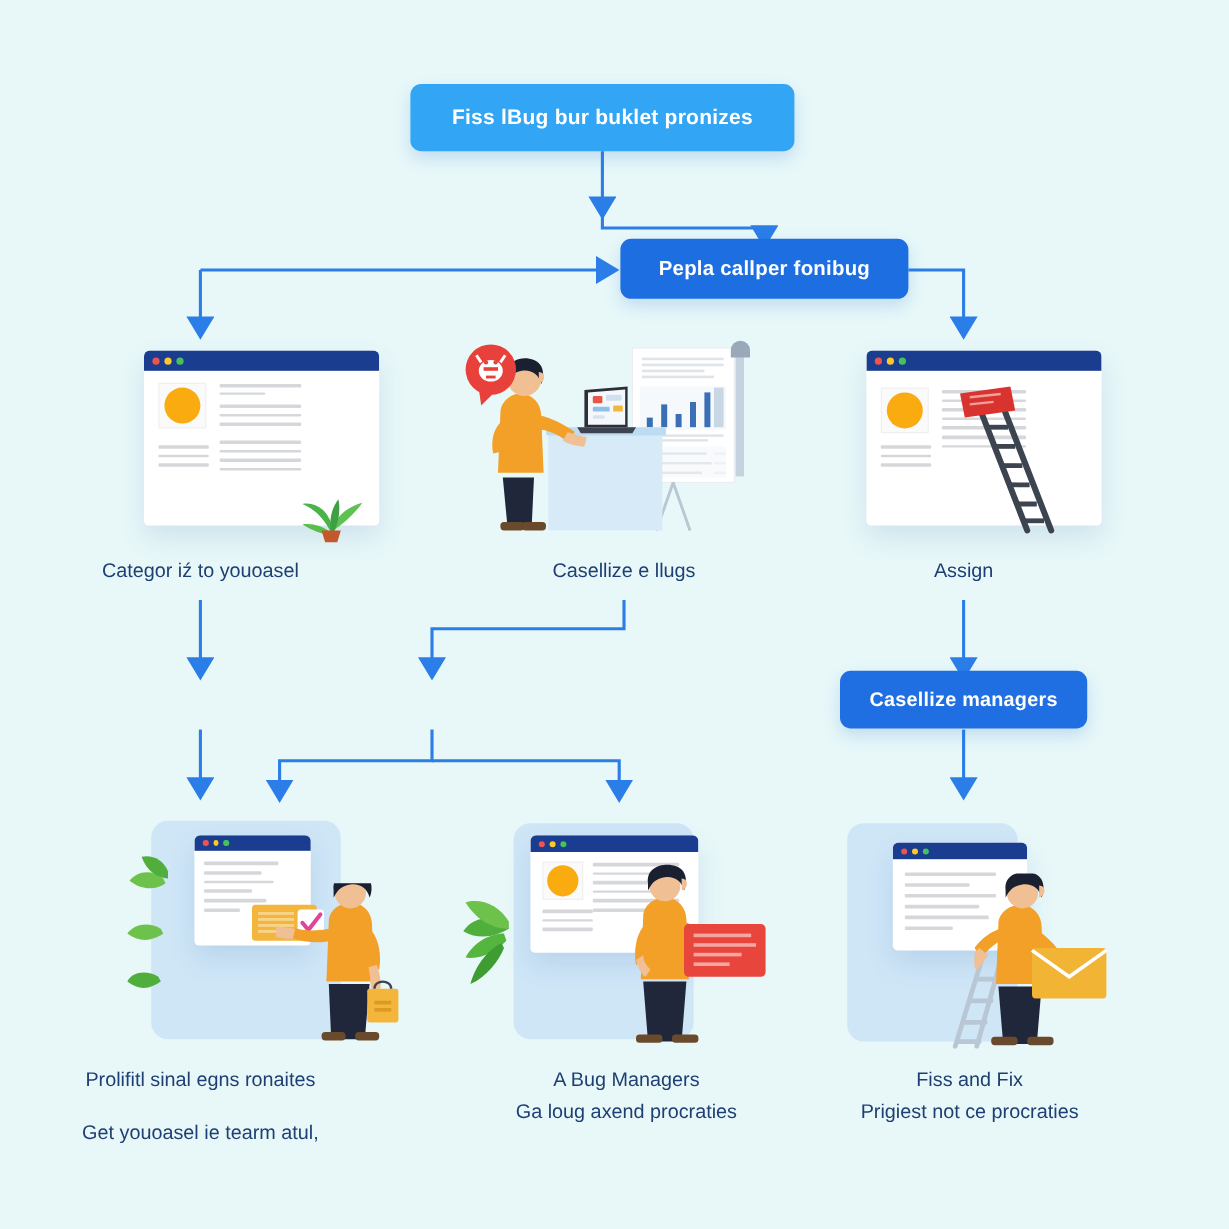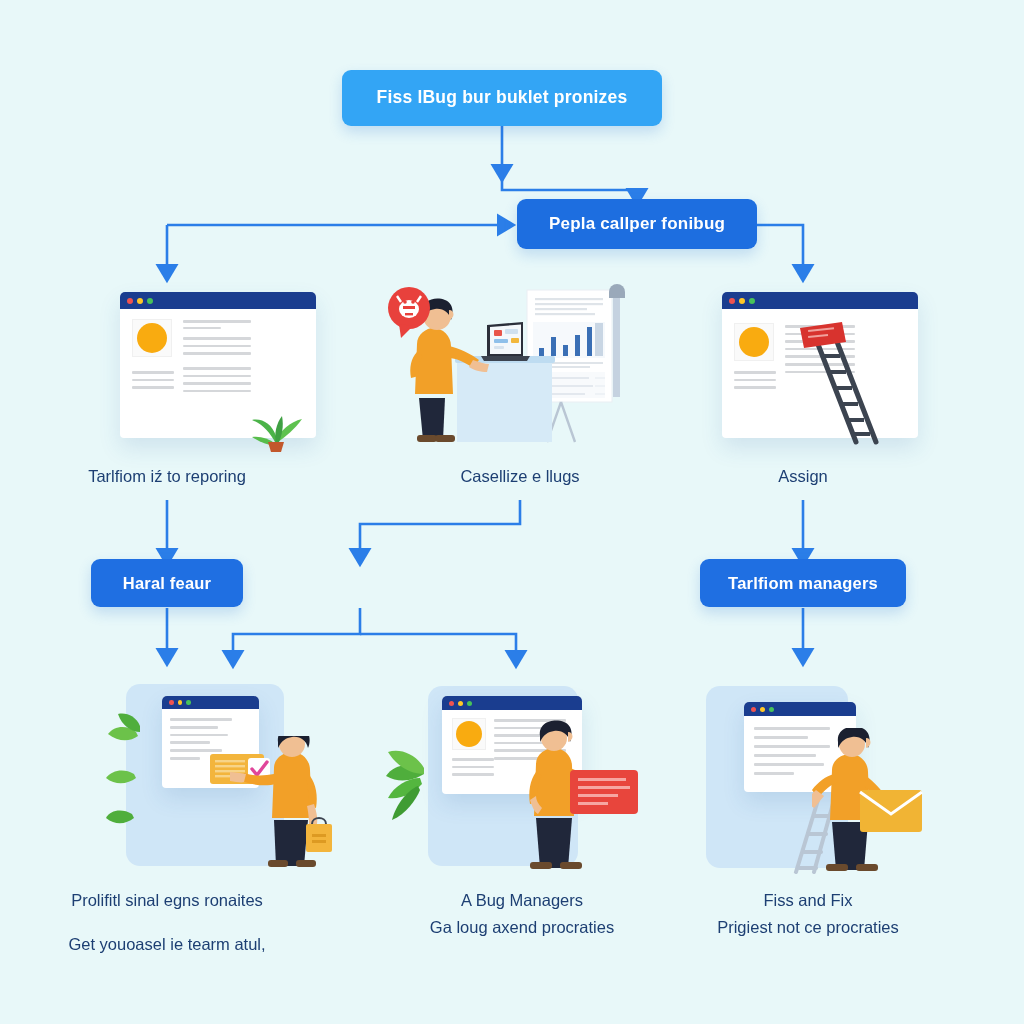--- a/index.html
+++ b/index.html
@@ -95,27 +95,24 @@
   </svg>
 
   <div class="pbox top" style="left:342px; top:70px; width:320px; height:56px;">
     <span>Fiss lBug bur buklet pronizes</span>
   </div>
 
   <div class="pbox l2" style="left:517px; top:199px; width:240px; height:50px;">
     <span>Pepla callper fonibug</span>
   </div>
 
-  <div class="pbox l3" style="left:91px; top:559px; width:152px; height:48px;">
-    <span>Haral feaur</span>
-  </div>
 
 
   <div class="pbox l3" style="left:700px; top:559px; width:206px; height:48px;">
-    <span>Tarlfiom managers</span>
+    <span>Casellize managers</span>
   </div>
 
   <div class="illus" style="left:120px; top:292px; width:200px; height:155px;">
     <div class="win" style="left:0; top:0; width:196px; height:146px;">
       <div class="bar">
         <span class="dot d-r"></span>
         <span class="dot d-y"></span>
         <span class="dot d-g"></span>
       </div>
       <div class="body">
@@ -282,21 +279,21 @@
         <path d="M10,8 L52,2 L56,22 L14,28 Z" fill="#d8332e"></path>
         <g fill="#f0a19c">
           <rect x="18" y="10" width="26" height="2" transform="rotate(-6 18 10)"></rect>
           <rect x="18" y="16" width="20" height="2" transform="rotate(-6 18 16)"></rect>
         </g>
       </g>
     </svg>
   </div>
 
   <div class="cap" style="left:57px; top:466px; width:220px;">
-    <span>Tarlfiom iź to reporing</span>
+    <span>Categor iź to youoasel</span>
   </div>
   <div class="cap" style="left:410px; top:466px; width:220px;">
     <span>Casellize e llugs</span>
   </div>
   <div class="cap" style="left:713px; top:466px; width:180px;">
     <span>Assign</span>
   </div>
 
   <div class="illus" style="left:118px; top:682px; width:250px; height:190px;">
     <div class="panel" style="left:8px; top:2px; width:158px; height:182px;"></div>

